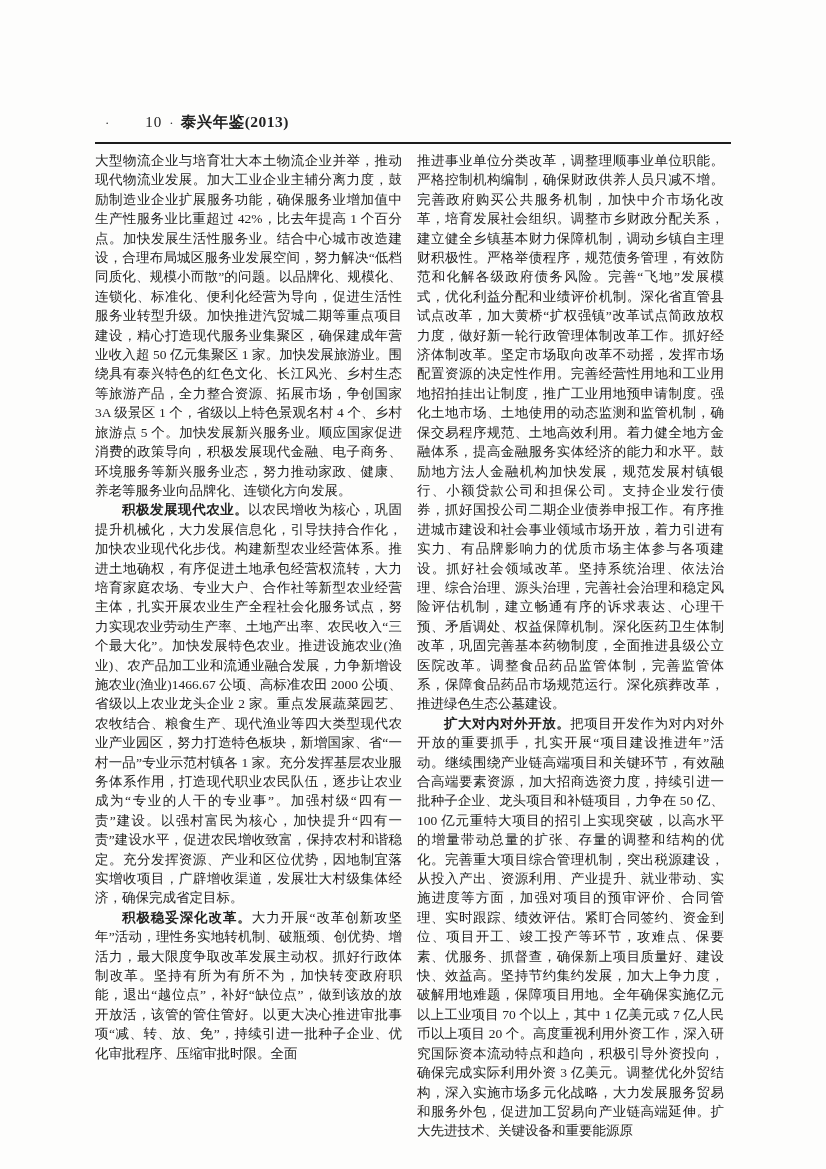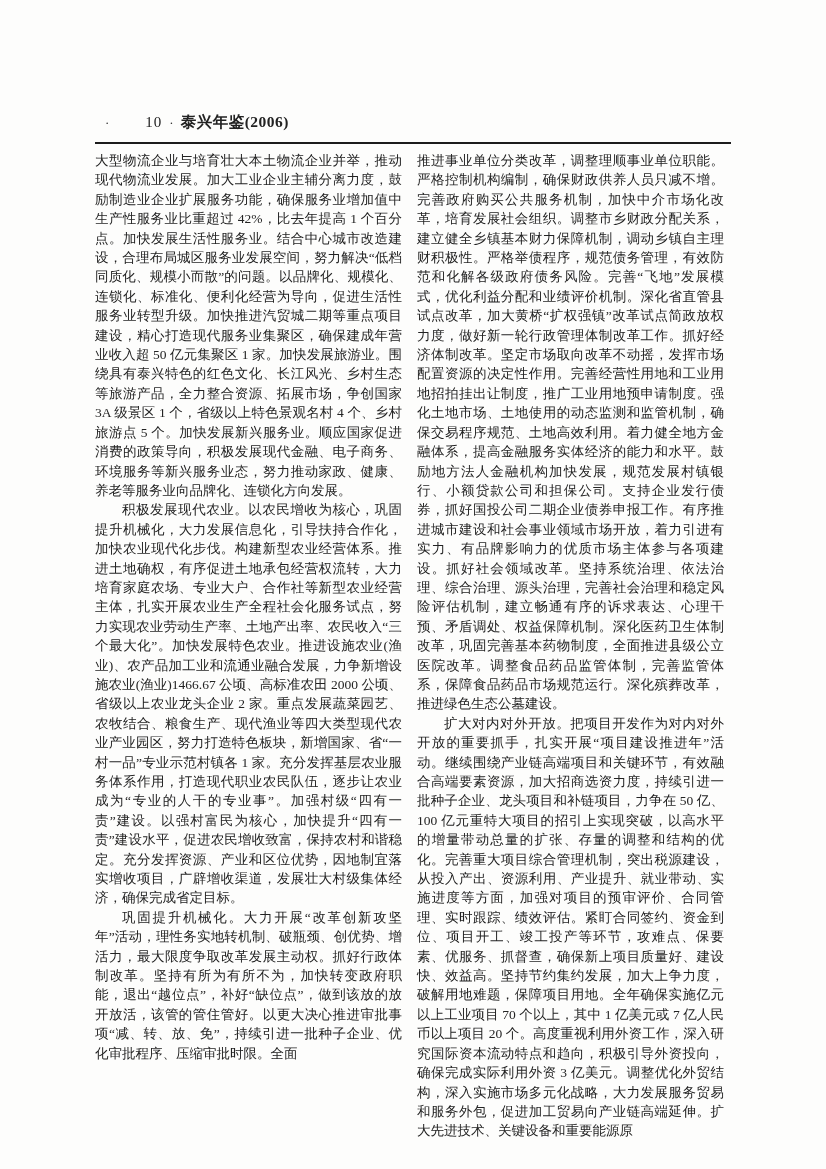--- a/index.html
+++ b/index.html
@@ -45,43 +45,43 @@
   }
   .col {
     width: 307px;
     font-size: 13.5px;
     line-height: 19.4px;
     text-align: justify;
     color: #232323;
   }
   .para { text-indent: 2em; }
   .para.noindent { text-indent: 0; }
-  .lead-bold { font-weight: normal; }
+  .lead-bold { font-weight: bold; }
   .lead-italic { font-style: italic; }
 </style>
 </head>
 <body>
 
 <div class="page">
 
   <header class="page-header">
     <span class="dot">·</span>
     <span class="page-num">10</span>
     <span class="dot">·</span>
-    <span class="book-title">泰兴年鉴(2006)</span>
+    <span class="book-title">泰兴年鉴(2013)</span>
   </header>
 
   <div class="rule"></div>
 
   <main class="columns">
 
     <section class="col">
       <p class="para noindent"><span>大型物流企业与培育壮大本土物流企业并举，推动现代物流业发展。加大工业企业主辅分离力度，鼓励制造业企业扩展服务功能，确保服务业增加值中生产性服务业比重超过 42%，比去年提高 1 个百分点。加快发展生活性服务业。结合中心城市改造建设，合理布局城区服务业发展空间，努力解决“低档同质化、规模小而散”的问题。以品牌化、规模化、连锁化、标准化、便利化经营为导向，促进生活性服务业转型升级。加快推进汽贸城二期等重点项目建设，精心打造现代服务业集聚区，确保建成年营业收入超 50 亿元集聚区 1 家。加快发展旅游业。围绕具有泰兴特色的红色文化、长江风光、乡村生态等旅游产品，全力整合资源、拓展市场，争创国家 3A 级景区 1 个，省级以上特色景观名村 4 个、乡村旅游点 5 个。加快发展新兴服务业。顺应国家促进消费的政策导向，积极发展现代金融、电子商务、环境服务等新兴服务业态，努力推动家政、健康、养老等服务业向品牌化、连锁化方向发展。</span></p>
       <p class="para"><span class="lead-bold">积极发展现代农业。</span><span>以农民增收为核心，巩固提升机械化，大力发展信息化，引导扶持合作化，加快农业现代化步伐。构建新型农业经营体系。推进土地确权，有序促进土地承包经营权流转，大力培育家庭农场、专业大户、合作社等新型农业经营主体，扎实开展农业生产全程社会化服务试点，努力实现农业劳动生产率、土地产出率、农民收入“三个最大化”。加快发展特色农业。推进设施农业(渔业)、农产品加工业和流通业融合发展，力争新增设施农业(渔业)1466.67 公顷、高标准农田 2000 公顷、省级以上农业龙头企业 2 家。重点发展蔬菜园艺、农牧结合、粮食生产、现代渔业等四大类型现代农业产业园区，努力打造特色板块，新增国家、省“一村一品”专业示范村镇各 1 家。充分发挥基层农业服务体系作用，打造现代职业农民队伍，逐步让农业成为“专业的人干的专业事”。加强村级“四有一责”建设。以强村富民为核心，加快提升“四有一责”建设水平，促进农民增收致富，保持农村和谐稳定。充分发挥资源、产业和区位优势，因地制宜落实增收项目，广辟增收渠道，发展壮大村级集体经济，确保完成省定目标。</span></p>
-      <p class="para"><span class="lead-bold">巩固提升机械化。</span><span>大力开展“改革创新攻坚年”活动，理性务实地转机制、破瓶颈、创优势、增活力，最大限度争取改革发展主动权。抓好行政体制改革。坚持有所为有所不为，加快转变政府职能，退出“越位点”，补好“缺位点”，做到该放的放开放活，该管的管住管好。以更大决心推进审批事项“减、转、放、免”，持续引进一批种子企业、优化审批程序、压缩审批时限。全面</span></p>
+      <p class="para"><span class="lead-bold">积极稳妥深化改革。</span><span>大力开展“改革创新攻坚年”活动，理性务实地转机制、破瓶颈、创优势、增活力，最大限度争取改革发展主动权。抓好行政体制改革。坚持有所为有所不为，加快转变政府职能，退出“越位点”，补好“缺位点”，做到该放的放开放活，该管的管住管好。以更大决心推进审批事项“减、转、放、免”，持续引进一批种子企业、优化审批程序、压缩审批时限。全面</span></p>
     </section>
 
     <section class="col">
       <p class="para noindent"><span>推进事业单位分类改革，调整理顺事业单位职能。严格控制机构编制，确保财政供养人员只减不增。完善政府购买公共服务机制，加快中介市场化改革，培育发展社会组织。调整市乡财政分配关系，建立健全乡镇基本财力保障机制，调动乡镇自主理财积极性。严格举债程序，规范债务管理，有效防范和化解各级政府债务风险。完善“飞地”发展模式，优化利益分配和业绩评价机制。深化省直管县试点改革，加大黄桥“扩权强镇”改革试点简政放权力度，做好新一轮行政管理体制改革工作。抓好经济体制改革。坚定市场取向改革不动摇，发挥市场配置资源的决定性作用。完善经营性用地和工业用地招拍挂出让制度，推广工业用地预申请制度。强化土地市场、土地使用的动态监测和监管机制，确保交易程序规范、土地高效利用。着力健全地方金融体系，提高金融服务实体经济的能力和水平。鼓励地方法人金融机构加快发展，规范发展村镇银行、小额贷款公司和担保公司。支持企业发行债券，抓好国投公司二期企业债券申报工作。有序推进城市建设和社会事业领域市场开放，着力引进有实力、有品牌影响力的优质市场主体参与各项建设。抓好社会领域改革。坚持系统治理、依法治理、综合治理、源头治理，完善社会治理和稳定风险评估机制，建立畅通有序的诉求表达、心理干预、矛盾调处、权益保障机制。深化医药卫生体制改革，巩固完善基本药物制度，全面推进县级公立医院改革。调整食品药品监管体制，完善监管体系，保障食品药品市场规范运行。深化殡葬改革，推进绿色生态公墓建设。</span></p>
       <p class="para"><span class="lead-bold">扩大对内对外开放。</span><span>把项目开发作为对内对外开放的重要抓手，扎实开展“项目建设推进年”活动。继续围绕产业链高端项目和关键环节，有效融合高端要素资源，加大招商选资力度，持续引进一批种子企业、龙头项目和补链项目，力争在 50 亿、100 亿元重特大项目的招引上实现突破，以高水平的增量带动总量的扩张、存量的调整和结构的优化。完善重大项目综合管理机制，突出税源建设，从投入产出、资源利用、产业提升、就业带动、实施进度等方面，加强对项目的预审评价、合同管理、实时跟踪、绩效评估。紧盯合同签约、资金到位、项目开工、竣工投产等环节，攻难点、保要素、优服务、抓督查，确保新上项目质量好、建设快、效益高。坚持节约集约发展，加大上争力度，破解用地难题，保障项目用地。全年确保实施亿元以上工业项目 70 个以上，其中 1 亿美元或 7 亿人民币以上项目 20 个。高度重视利用外资工作，深入研究国际资本流动特点和趋向，积极引导外资投向，确保完成实际利用外资 3 亿美元。调整优化外贸结构，深入实施市场多元化战略，大力发展服务贸易和服务外包，促进加工贸易向产业链高端延伸。扩大先进技术、关键设备和重要能源原</span></p>
     </section>
 
   </main>
 
 </div>

